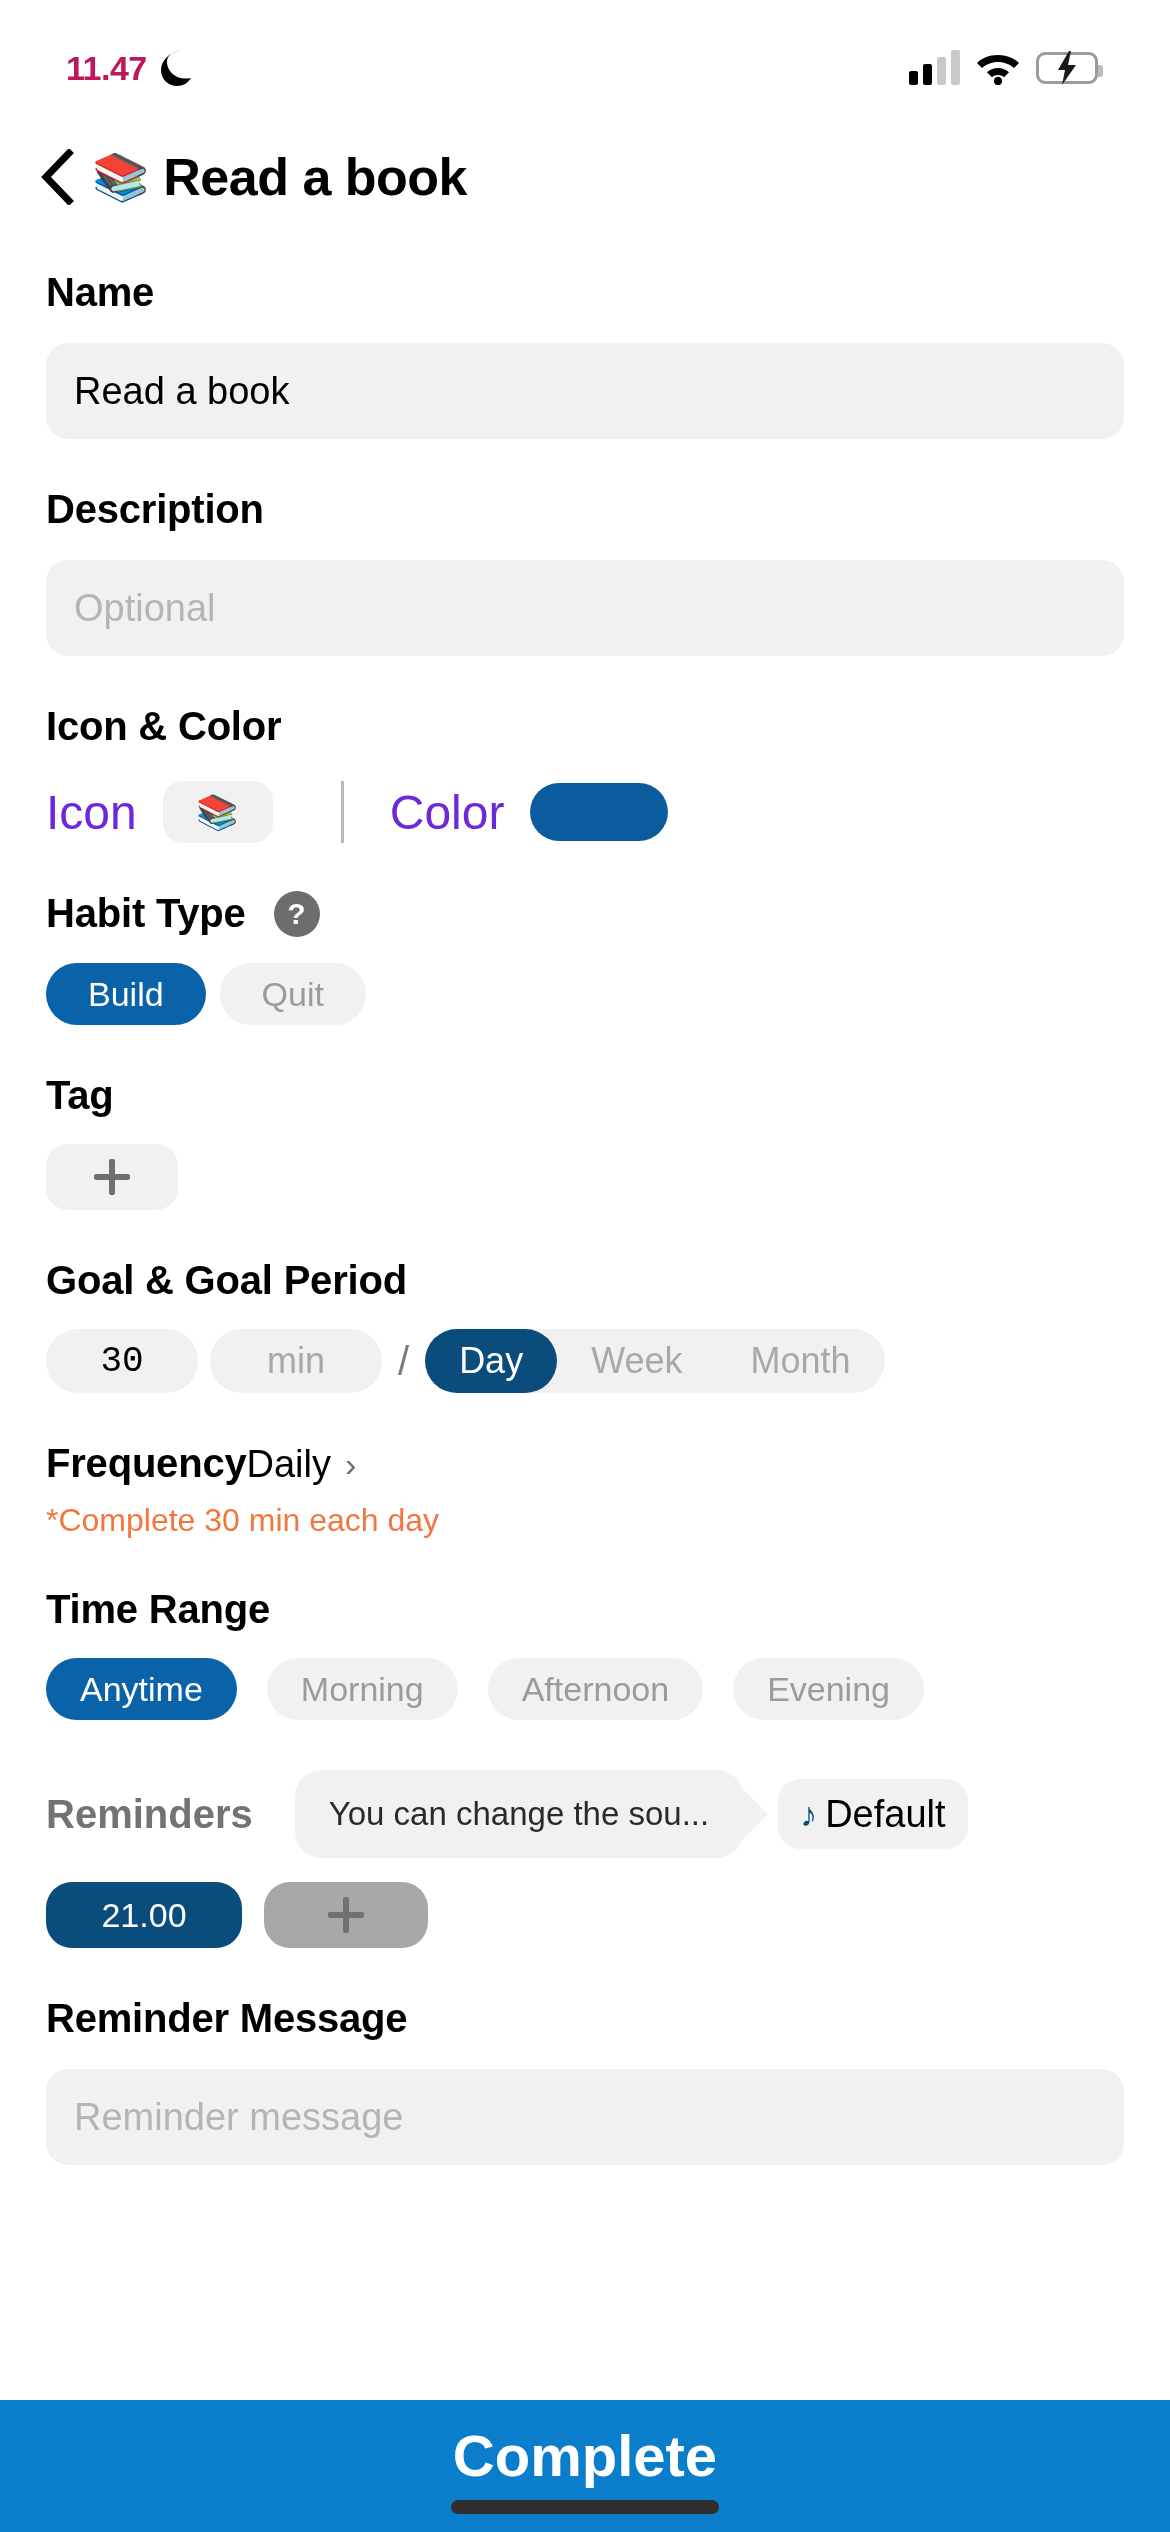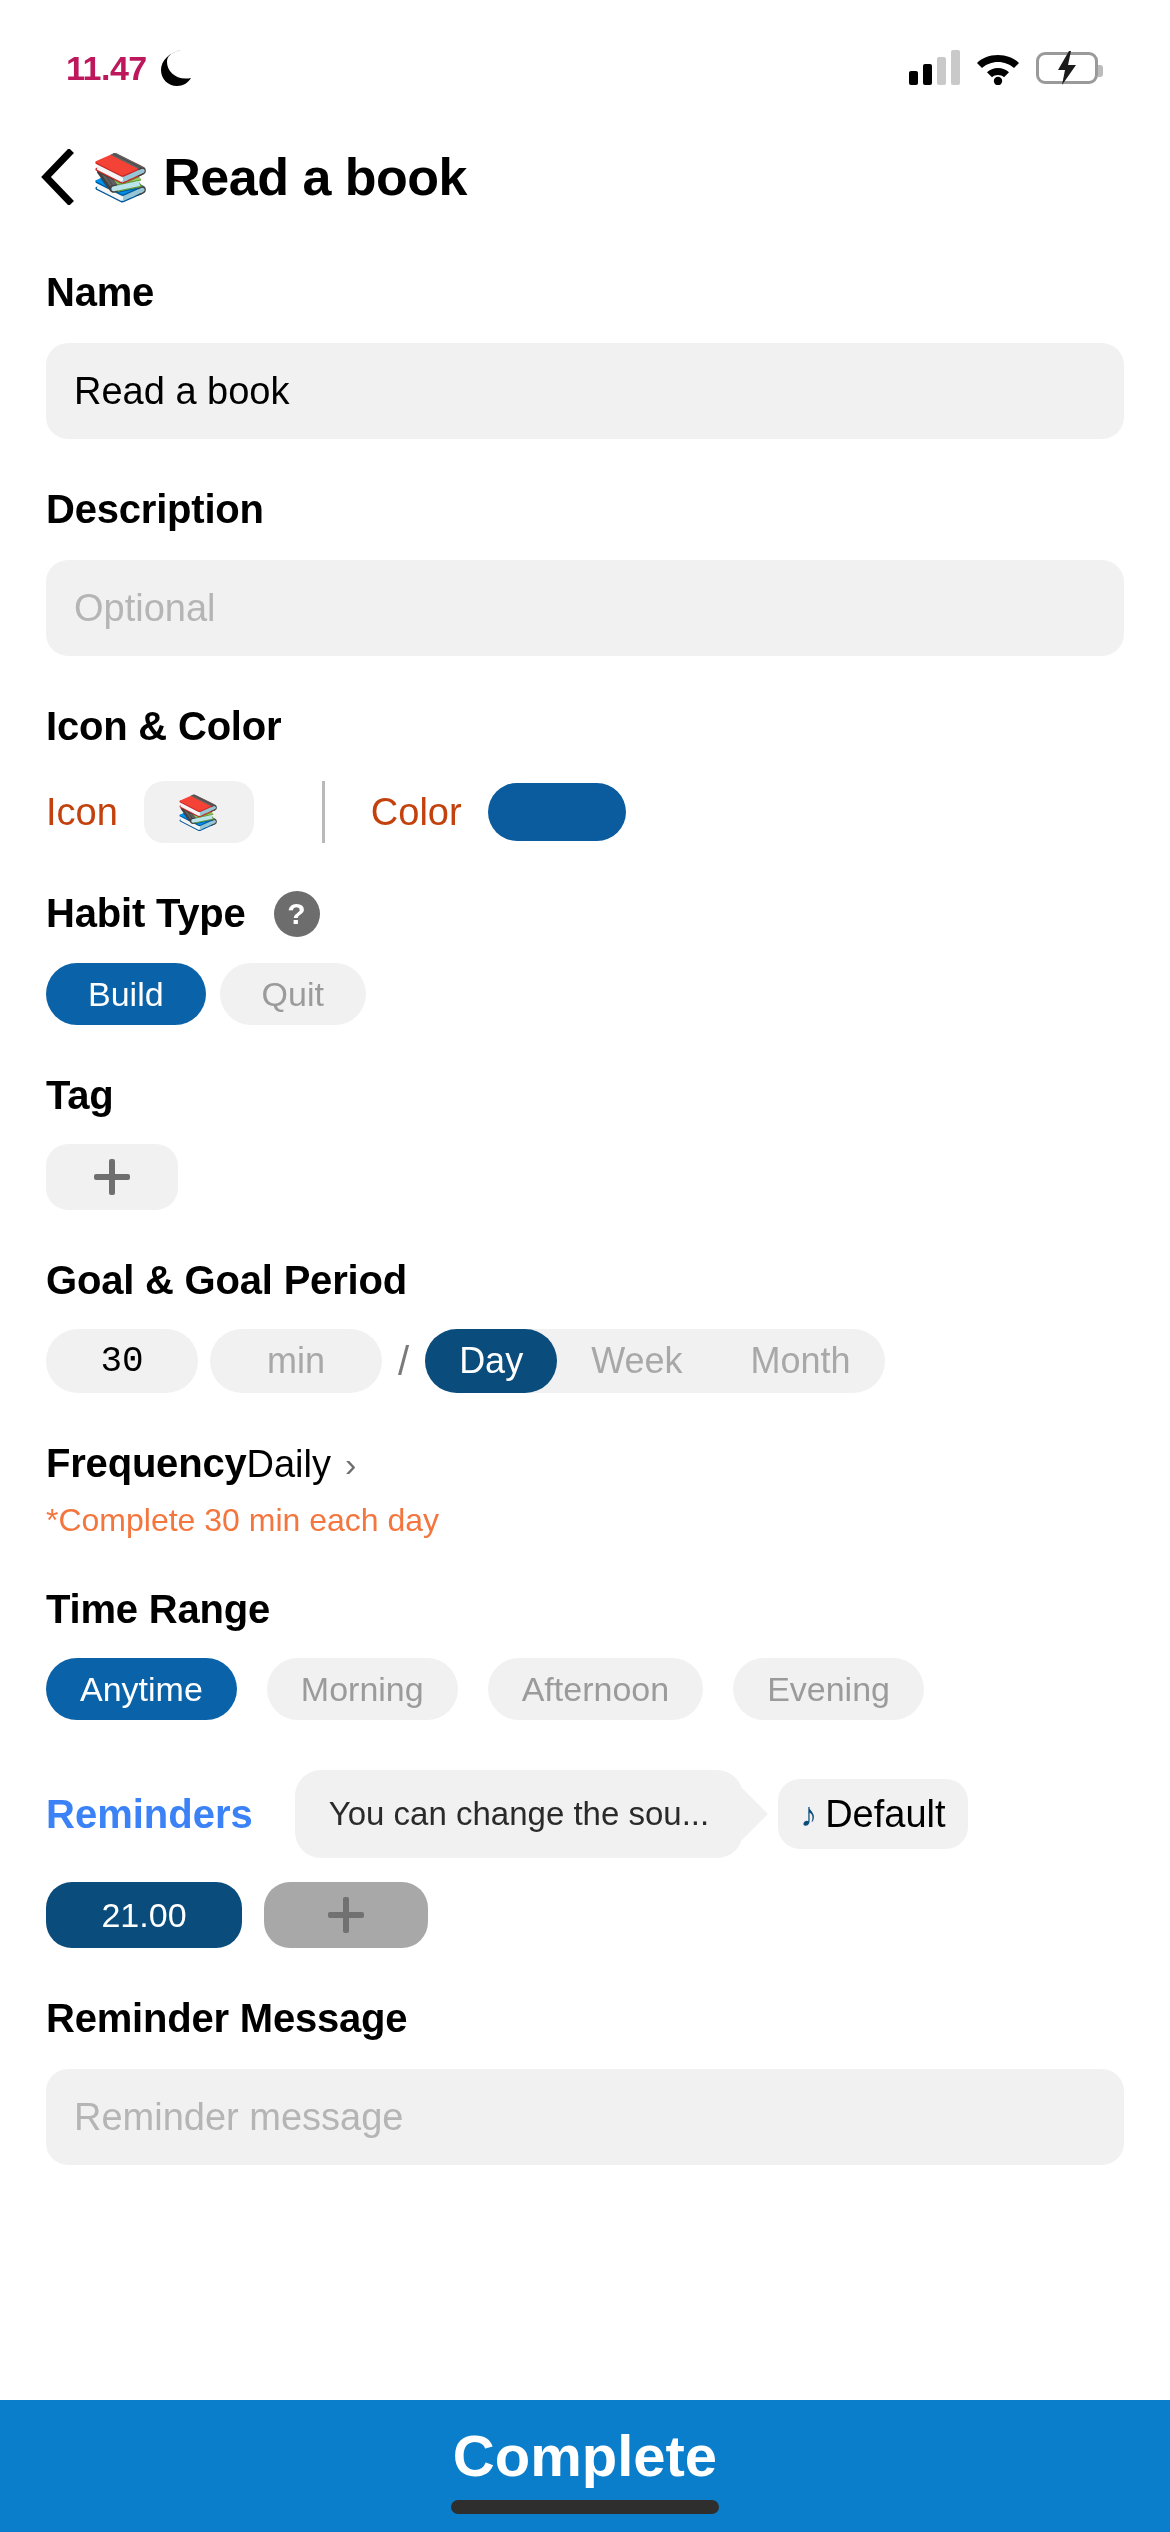--- a/index.html
+++ b/index.html
@@ -130,22 +130,22 @@
   .mt-field      { margin-top: 28px; }
   .mt-section    { margin-top: 48px; }
 
   
   .icon-color-row {
     display: flex;
     align-items: center;
     margin-top: 32px;
   }
   .ic-label {
-    font-size: 38px;
-    color: #c2410c;
+    font-size: 48px;
+    color: #6d28d9;
   }
   .icon-chip {
     width: 110px; height: 62px;
     background: #f1f1f1;
     border-radius: 20px;
     display: flex;
     align-items: center;
     justify-content: center;
     font-size: 34px;
     margin-left: 26px;
@@ -296,21 +296,21 @@
   }
   .chip.selected { background: #0a62a8; color: #fff; }
 
   
   .reminders-head {
     display: flex;
     align-items: center;
     margin-top: 50px;
     gap: 0;
   }
-  .reminders-title { font-size: 40px; font-weight: 700; color:#3b82f6; }
+  .reminders-title { font-size: 40px; font-weight: 700; color:#737373; }
   .tooltip-wrap {
     position: relative;
     margin-left: 42px;
     display: flex;
     align-items: center;
   }
   .tooltip {
     background: #f1f1f1;
     border-radius: 26px;
     height: 88px;

